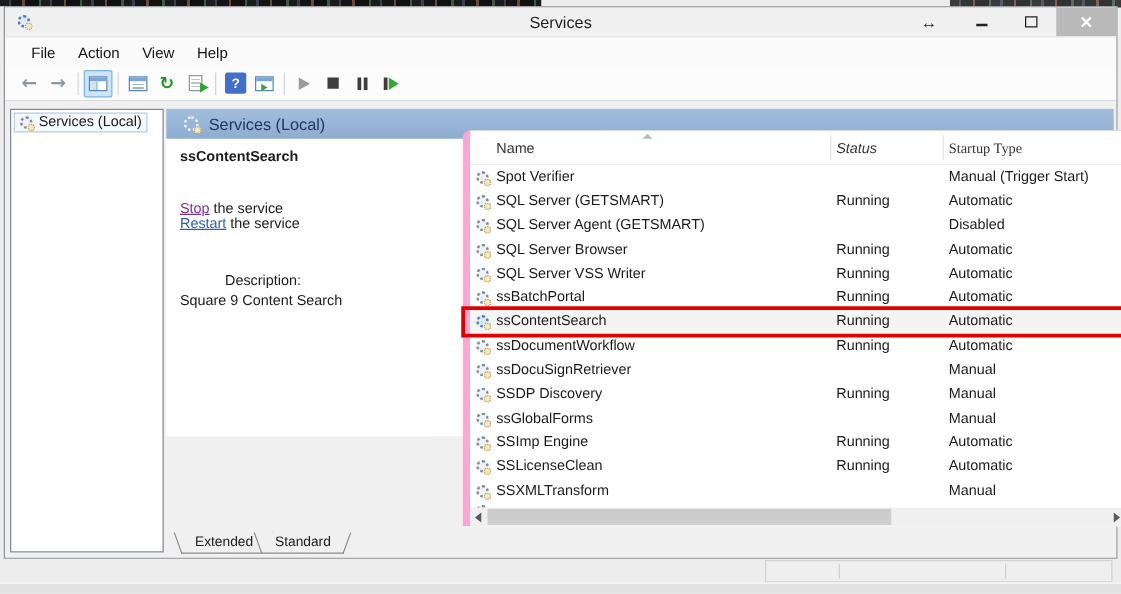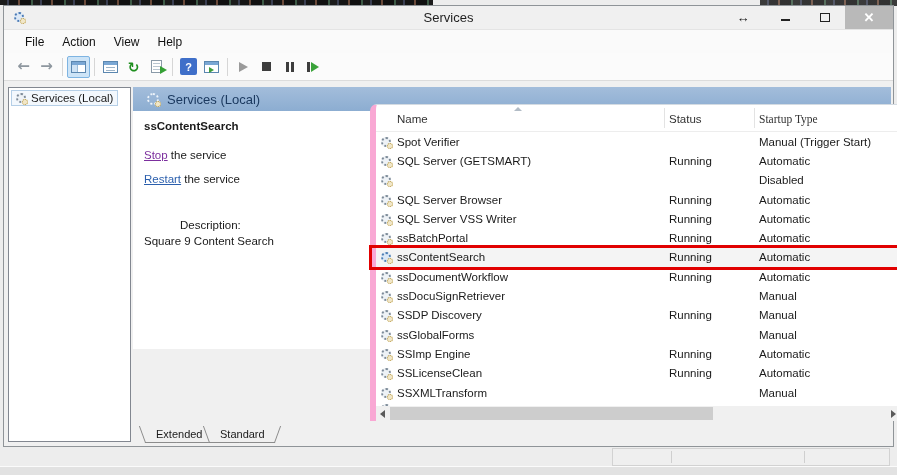--- a/index.html
+++ b/index.html
@@ -79,34 +79,34 @@
   .gear { display:inline-block; width:10px; height:10px; border:2px dotted #7d8b99; border-radius:50%;
     position:relative; flex:0 0 auto; background:#eef2f6; }
   .gear::after { content:''; position:absolute; width:4px; height:4px; border:1.5px dotted #b99a44;
     border-radius:50%; right:-4px; bottom:-4px; background:#f1e7c9; }
   .gear.blue { border-color:#4d7fb5; background:#dbe8f5; }
   .gear.hdr { border-color:#edf3fa; background:transparent; width:12px; height:12px; }
   .gear.tbar { border-color:#4a7ab5; background:#dde9f6; width:10px; height:10px; }
 
   .info-panel { position:absolute; left:2px; top:26px; width:206px; bottom:0; background:#fff; font-size:11.5px; }
   .svc-title { position:absolute; left:9px; top:7px; font-weight:bold; font-size:11.5px; }
-  .link-line1 { position:absolute; left:9px; top:36px; }
+  .link-line1 { position:absolute; left:9px; top:48px; }
   .link-line2 { position:absolute; left:9px; top:60px; }
   .link-stop { color:#7c2f9e; text-decoration:underline; }
   .link-restart { color:#2b5fad; text-decoration:underline; }
   .desc-label { position:absolute; left:9px; top:106px;margin-left:36px; }
   .desc-text { position:absolute; left:9px; top:122px; }
 
   
   .list-card { position:absolute; left:214px; top:17px; width:544px; height:317px;
     background:#fff; border-radius:7px 0 0 0; border-left:6px solid #f9a8d4; border-top:1px solid #d4dbe2;margin-left:23px; }
   .col-headers { position:absolute; left:0; top:0; height:27px; right:14px; border-bottom:1px solid #ededed; font-size:11.5px; color:#333; }
   .col-h { position:absolute; top:8px; }
   .col-h.name { left:21px; }
-  .col-h.status { left:293px; }
+  .col-h.status { left:293px;font-style:italic; }
   .col-h.startup { left:383px;font-family:Liberation Serif, serif; }
   .col-sep { position:absolute; top:3px; bottom:3px; width:1px; background:#e3e3e3; }
   .sort-arrow { position:absolute; left:138px; top:2px; width:0; height:0;
     border-bottom:4px solid #b2bcc6; border-left:4px solid transparent; border-right:4px solid transparent; }
 
   .rows { position:absolute; left:0; top:27px; right:14px; height:270px; font-size:11.5px; }
   .row { height:19.3px; display:flex; align-items:center; position:relative; }
   .row .cell-name { position:absolute; left:21px; white-space:nowrap; }
   .row .cell-status { position:absolute; left:293px;text-align:center; }
   .row .cell-startup { position:absolute; left:383px; white-space:nowrap; }
@@ -269,20 +269,21 @@
 
   <div class="row">
     <span class="gear"></span>
     <span class="cell-name">SQL Server (GETSMART)</span>
     <span class="cell-status">Running</span>
     <span class="cell-startup">Automatic</span>
   </div>
 
   <div class="row">
     <span class="gear"></span>
+    <span class="cell-name">SQL Server Agent (GETSMART)</span>
     <span class="cell-status"></span>
     <span class="cell-startup">Disabled</span>
   </div>
 
   <div class="row">
     <span class="gear"></span>
     <span class="cell-name">SQL Server Browser</span>
     <span class="cell-status">Running</span>
     <span class="cell-startup">Automatic</span>
   </div>

